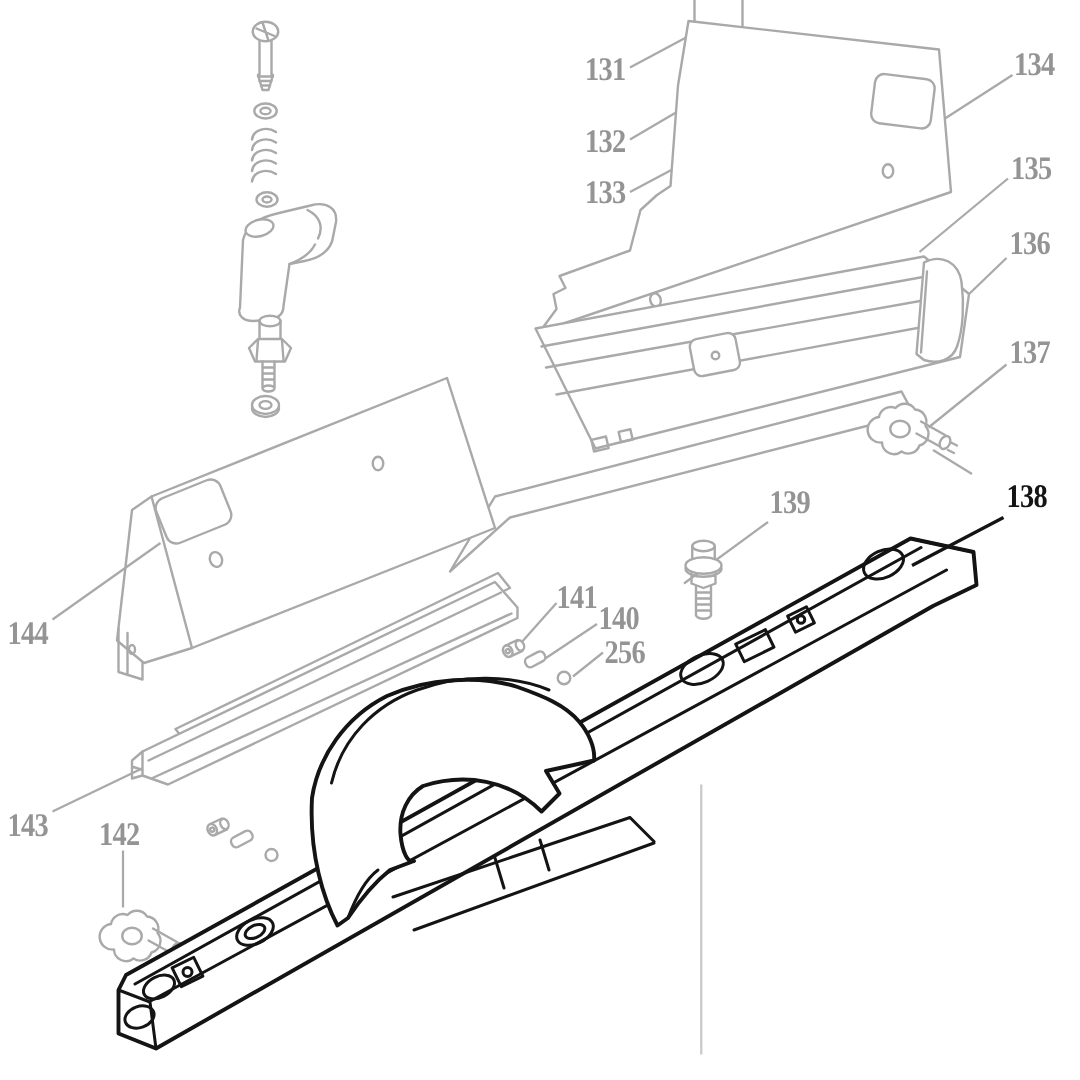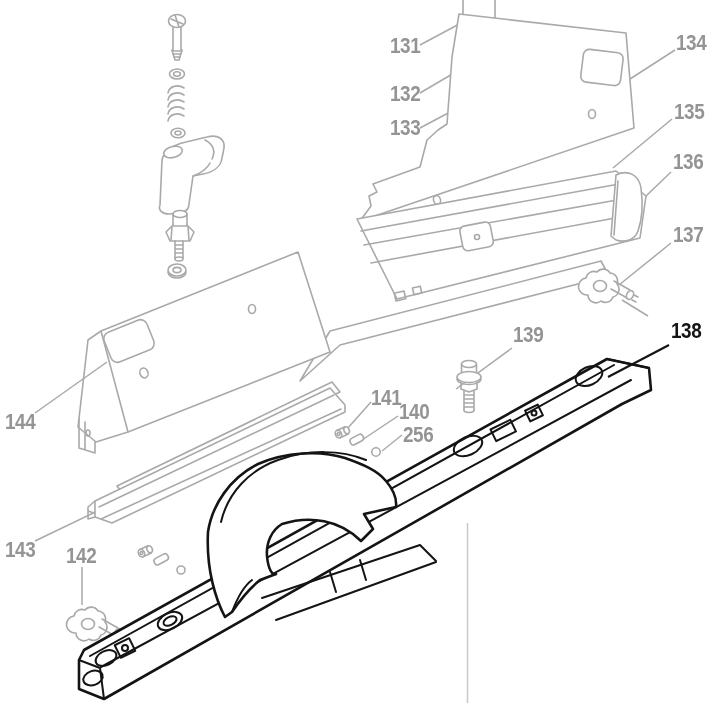--- a/index.html
+++ b/index.html
@@ -1,17 +1,17 @@
 <!DOCTYPE html>
 <html><head>
 <meta charset="utf-8">
 <style>
   html,body{margin:0;padding:0;background:#fff;}
   #stage{position:relative;width:720px;height:720px;background:#fff;overflow:hidden;
-         font-family:Liberation Sans, sans-serif;}
+         font-family:Liberation Serif, serif;}
   #stage svg{position:absolute;left:0;top:0;}
   .plabel{position:absolute;font-size:22px;font-weight:600;color:#949494;
           letter-spacing:-0.5px;line-height:1;transform:scaleX(0.86);
           transform-origin:left top;white-space:nowrap;user-select:none;}
   .plabel.bold{color:#141414;font-weight:700;}
 </style>
 </head>
 <body>
 
 <div id="stage">

